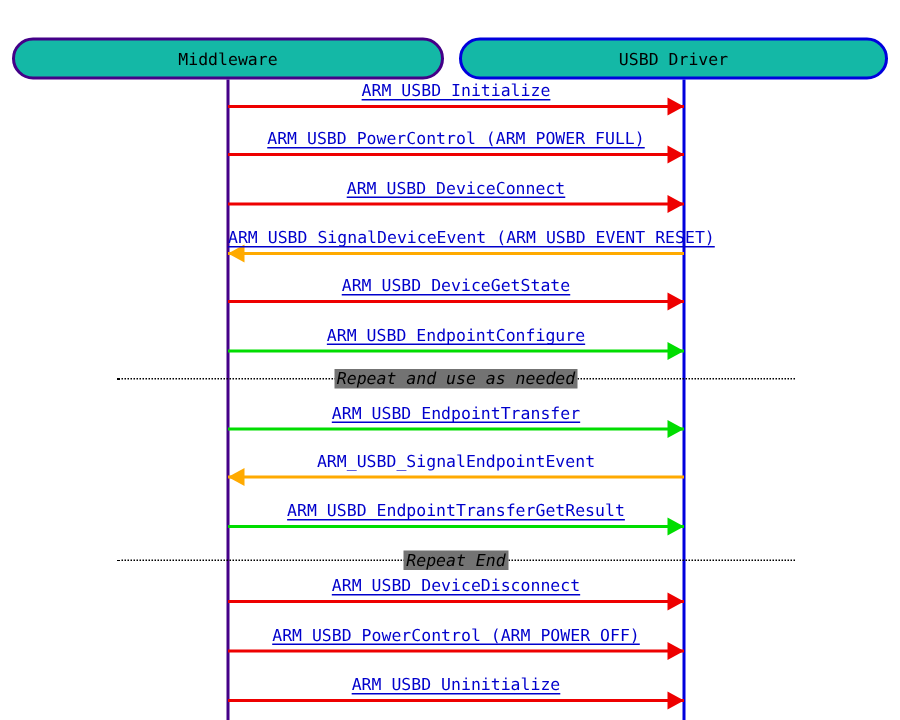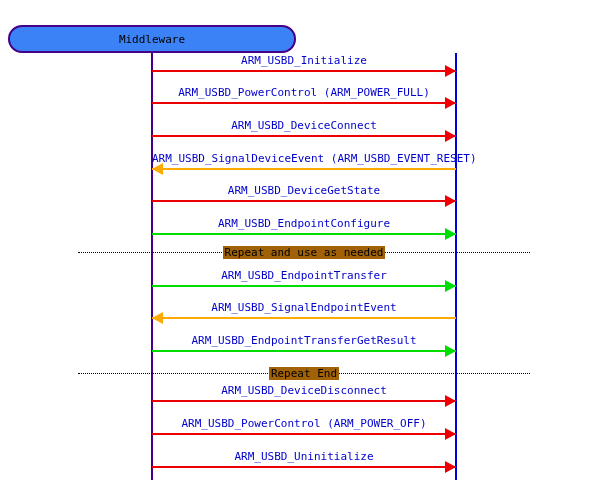--- a/index.html
+++ b/index.html
@@ -21,21 +21,21 @@
   }
 
   
   .participant {
     position: absolute;
     top: 25px;
     height: 28px;
     border-radius: 14px;
     border-width: 2px;
     border-style: solid;
-    background: #3b82f6;
+    background: #14b8a6;
     box-sizing: border-box;
     display: flex;
     align-items: center;
     justify-content: center;
   }
   .participant .plabel {
     font-size: 11px;
     color: #000000;
     letter-spacing: 0px;
     white-space: nowrap;
@@ -104,20 +104,21 @@
     bottom: 3px;
     left: 0;
     width: 100%;
     text-align: center;
     font-size: 11px;
     line-height: 13px;
     white-space: nowrap;
   }
   .msg-label .link {
     color: #0000cc;
+    text-decoration: underline;
     text-decoration-color: #0000cc;
     text-underline-offset: 2px;
   }
   .msg-label .plain {
     color: #0000cc;
     text-decoration: none;
   }
 
   
   .separator {
@@ -137,35 +138,39 @@
   .sep-text {
     position: absolute;
     top: -1px;
     left: 0;
     width: 100%;
     text-align: center;
     font-size: 11px;
     line-height: 13px;
   }
   .sep-text span {
-    background: #a16207;
+    background: #737373;
     padding: 0 2px;
     color: #000000;
     white-space: nowrap;
+    font-style: italic;
   }
 </style>
 </head>
 <body>
 
 <div id="diagram">
 
   <div class="participant" id="participant-middleware">
     <span class="plabel">Middleware</span>
   </div>
 
+  <div class="participant" id="participant-usbd">
+    <span class="plabel">USBD Driver</span>
+  </div>
 
   <div class="lifeline" id="lifeline-middleware"></div>
   <div class="lifeline" id="lifeline-usbd"></div>
 
   <div id="messages-layer">
       <div class="message dir-right" style="top: 70px;">
         <div class="msg-line" style="background: rgb(238, 0, 0);"></div>
         <div class="msg-head" style="border-left-color: rgb(238, 0, 0);"></div>
         <div class="msg-label"><span class="link">ARM_USBD_Initialize</span></div>
       </div>

